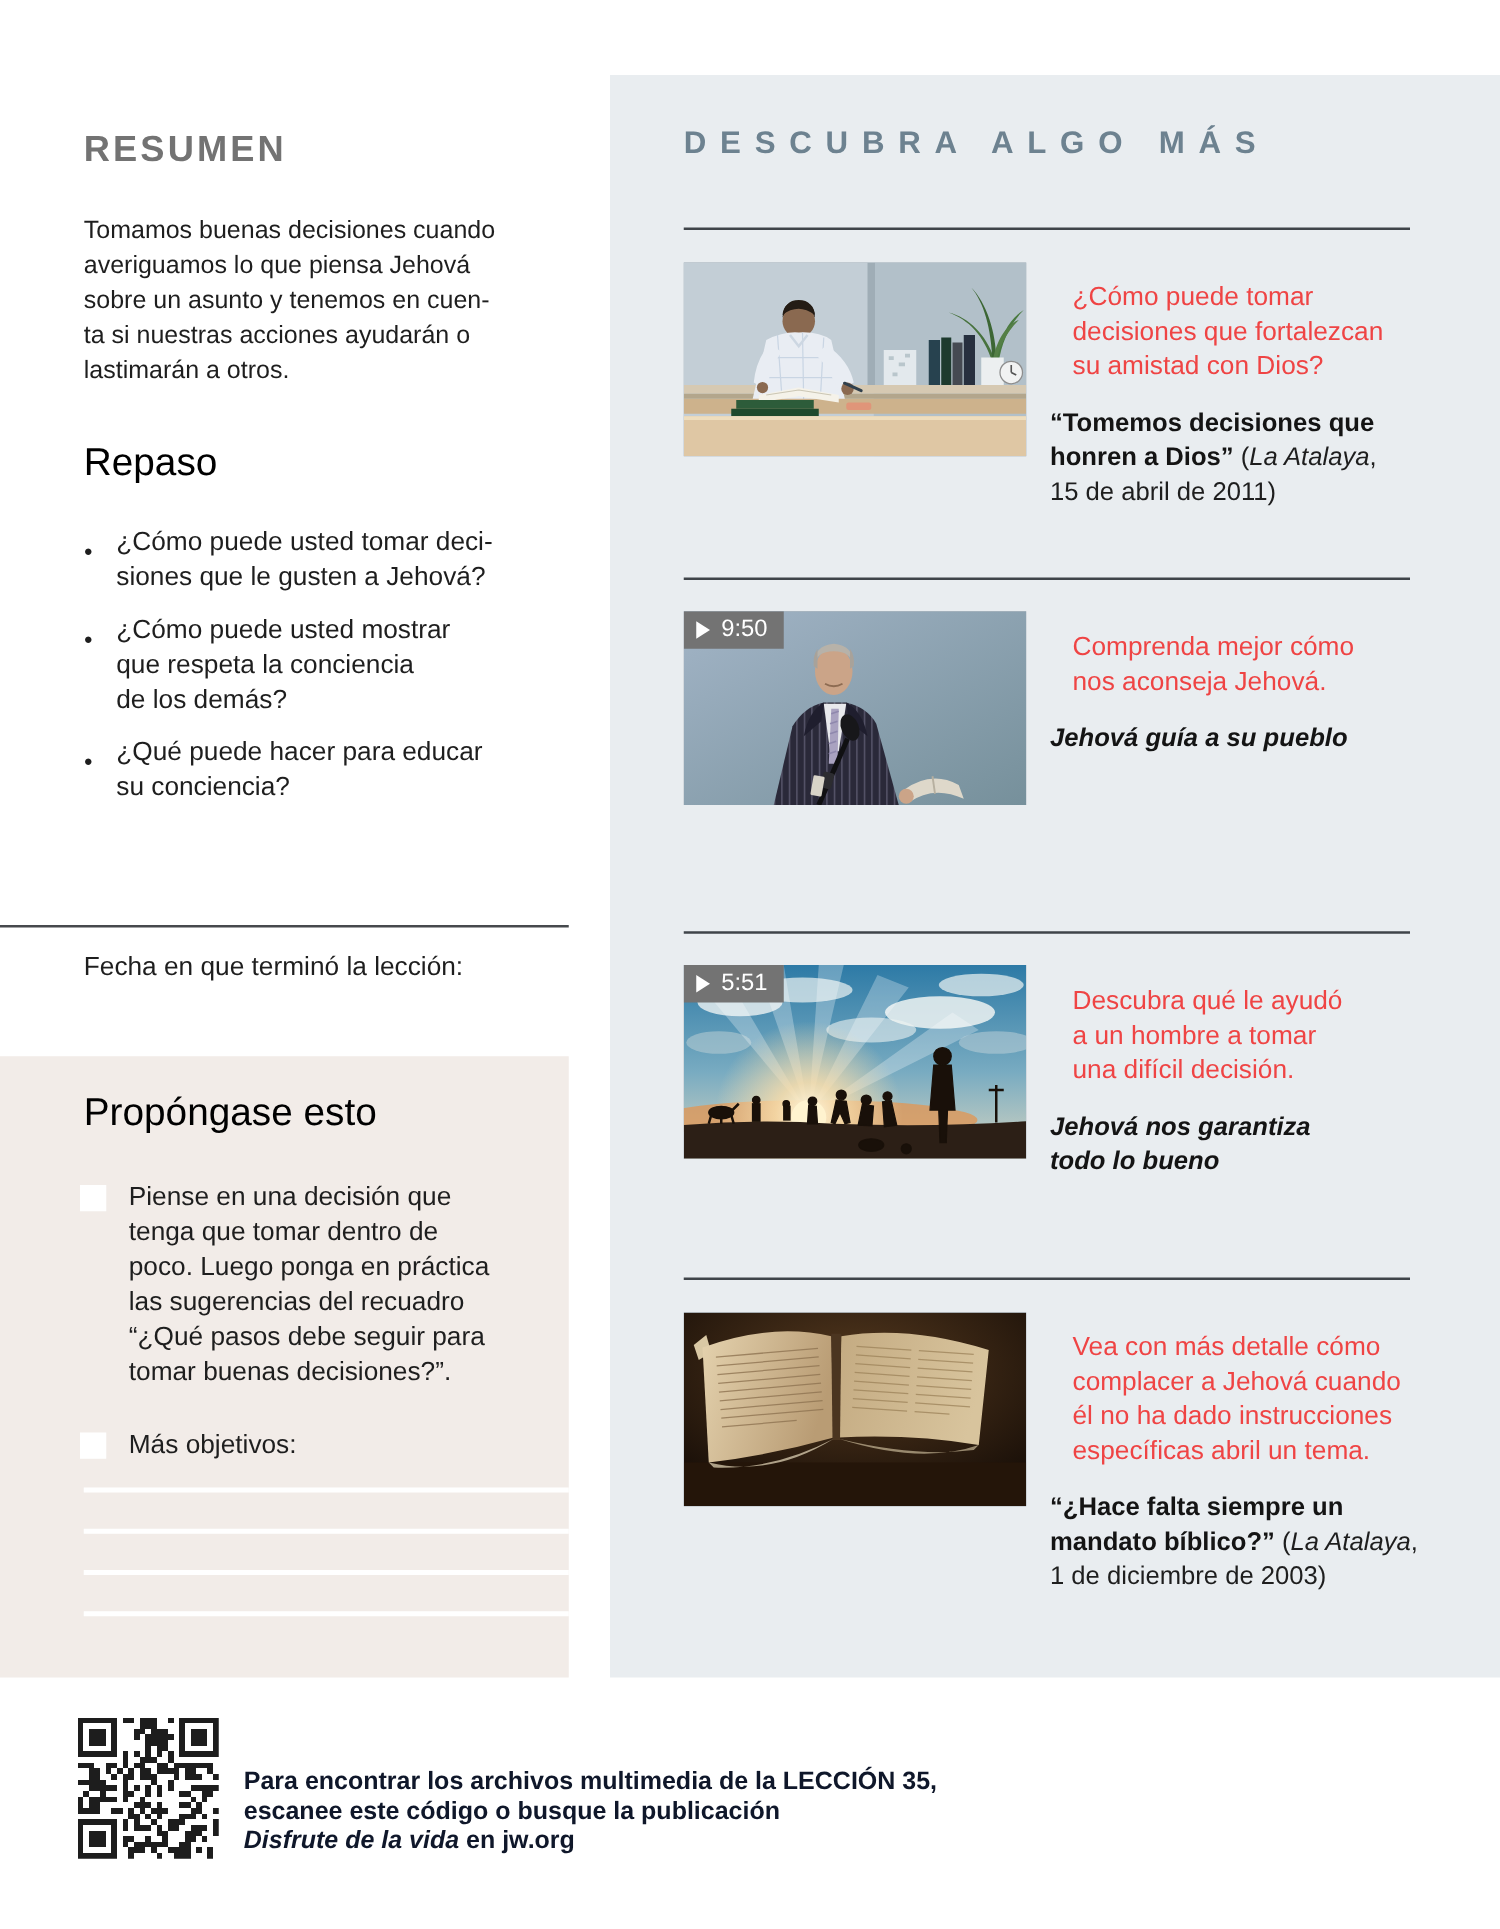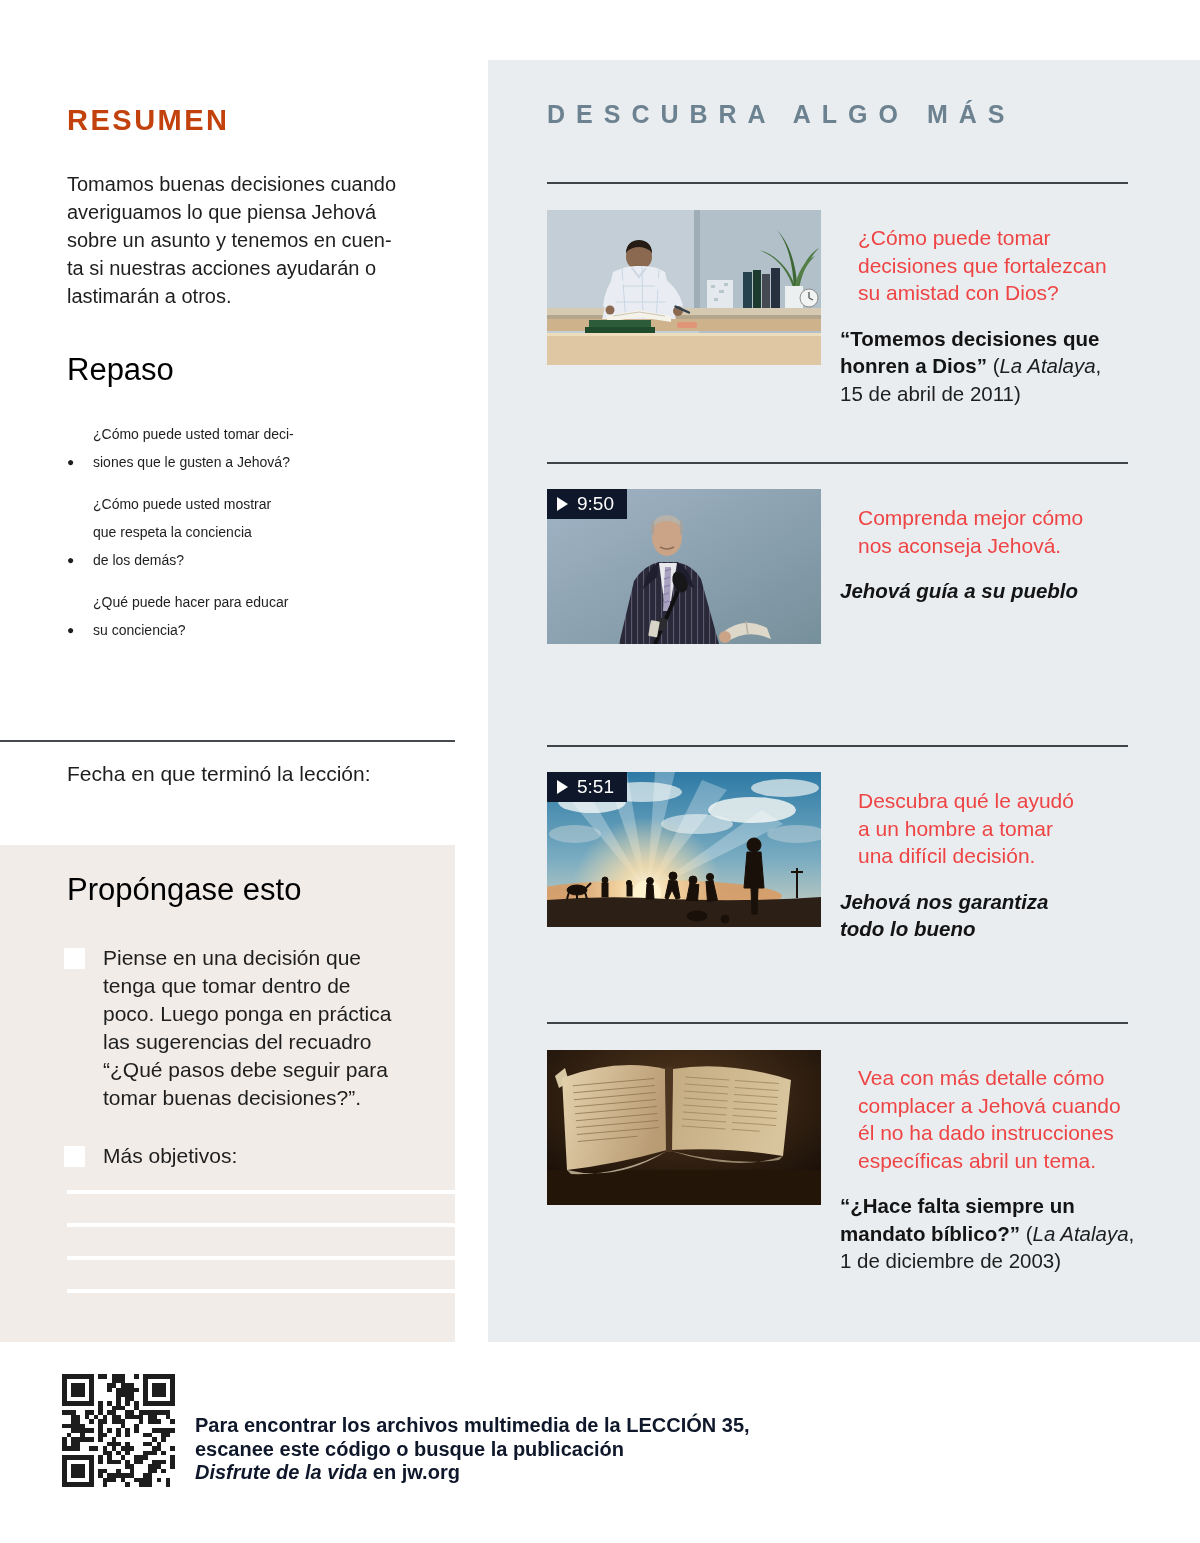--- a/index.html
+++ b/index.html
@@ -5,45 +5,45 @@
   html,body { margin:0; padding:0; background:#ffffff; }
   .page {
     position:relative; width:1200px; height:1543px; background:#ffffff;
     font-family:"Liberation Sans", sans-serif; color:#1e1e1e; overflow:hidden;
   }
   .abs { position:absolute; }
   .pre { white-space:pre-line; }
   .wrap { display:contents; }
 
   
-  .t-resumen { left:67px; top:104px; font-size:29px; font-weight:bold; letter-spacing:2.5px; color:#c2410c; margin:0; }
+  .t-resumen { left:67px; top:104px; font-size:29px; font-weight:bold; letter-spacing:2.5px; color:#737373; margin:0; }
   .body-l { left:67px; top:170px; width:420px; font-size:20px; line-height:28px; margin:0; color:#1e1e1e; }
   .h-slate { font-size:31px; font-weight:normal; color:#000000; margin:0; }
   .t-repaso { left:67px; top:352px; }
   .bullets { left:67px; top:420px; width:400px; margin:0; padding:0; list-style:none; }
-  .bullets li { display:flex; margin:0 0 14px 0; font-size:14px; line-height:28px;align-items:flex-end; }
+  .bullets li { display:flex; margin:0 0 14px 0; font-size:21px; line-height:28px; }
   .dot { width:26px; flex:0 0 26px; font-size:12px; padding-top:7px; color:#1e1e1e; }
   .dot::before { content:"●"; }
   .div-left { left:0; top:740px; width:455px; height:2px; background:#46494d; }
   .fecha { left:67px; top:762px; font-size:21px; margin:0; }
 
   
   .goalbox { left:0; top:845px; width:455px; height:497px; background:#f2ece8; }
   .t-goals { left:67px; top:872px; }
   .chk { width:21px; height:21px; background:#ffffff; position:absolute; }
   .goal-text { position:absolute; left:103px; width:345px; font-size:21px; line-height:28px; margin:0; }
   .write-line { position:absolute; left:67px; width:388px; height:4px; background:#ffffff; }
 
   
   .panel { left:488px; top:60px; width:712px; height:1282px; background:#e9edf0; }
   .t-discover { left:547px; top:100px; font-size:25px; font-weight:bold; letter-spacing:11px; color:#6d8290; margin:0; }
   .rdiv { left:547px; width:581px; height:2px; background:#3f4449; position:absolute; }
   .thumb { position:absolute; left:547px; width:274px; height:155px; overflow:hidden; background:#9aa7b0; }
   .thumb svg { display:block; width:100%; height:100%; }
-  .badge { position:absolute; left:0; top:0; background:#0f172a; color:#ffffff; display:flex; align-items:center;
+  .badge { position:absolute; left:0; top:0; background:#737373; color:#ffffff; display:flex; align-items:center;
            padding:4px 13px 4px 10px; font-size:19px; line-height:22px; }
   .play-tri { width:0; height:0; border-left:11px solid #ffffff; border-top:7px solid transparent;
               border-bottom:7px solid transparent; display:inline-block; margin-right:9px; }
   .rtext { position:absolute; left:840px; width:310px; }
   .rdesc { font-size:21px; line-height:27.5px; margin:18px; color:#ef4444; }
   .rref { font-size:20.5px; line-height:27.5px; margin:13px 0 0 0; }
   .rref b { font-weight:bold; color:#141414; }
   .rref i { font-style:italic; }
   .vtitle { font-weight:bold; font-style:italic; color:#141414; }
 

